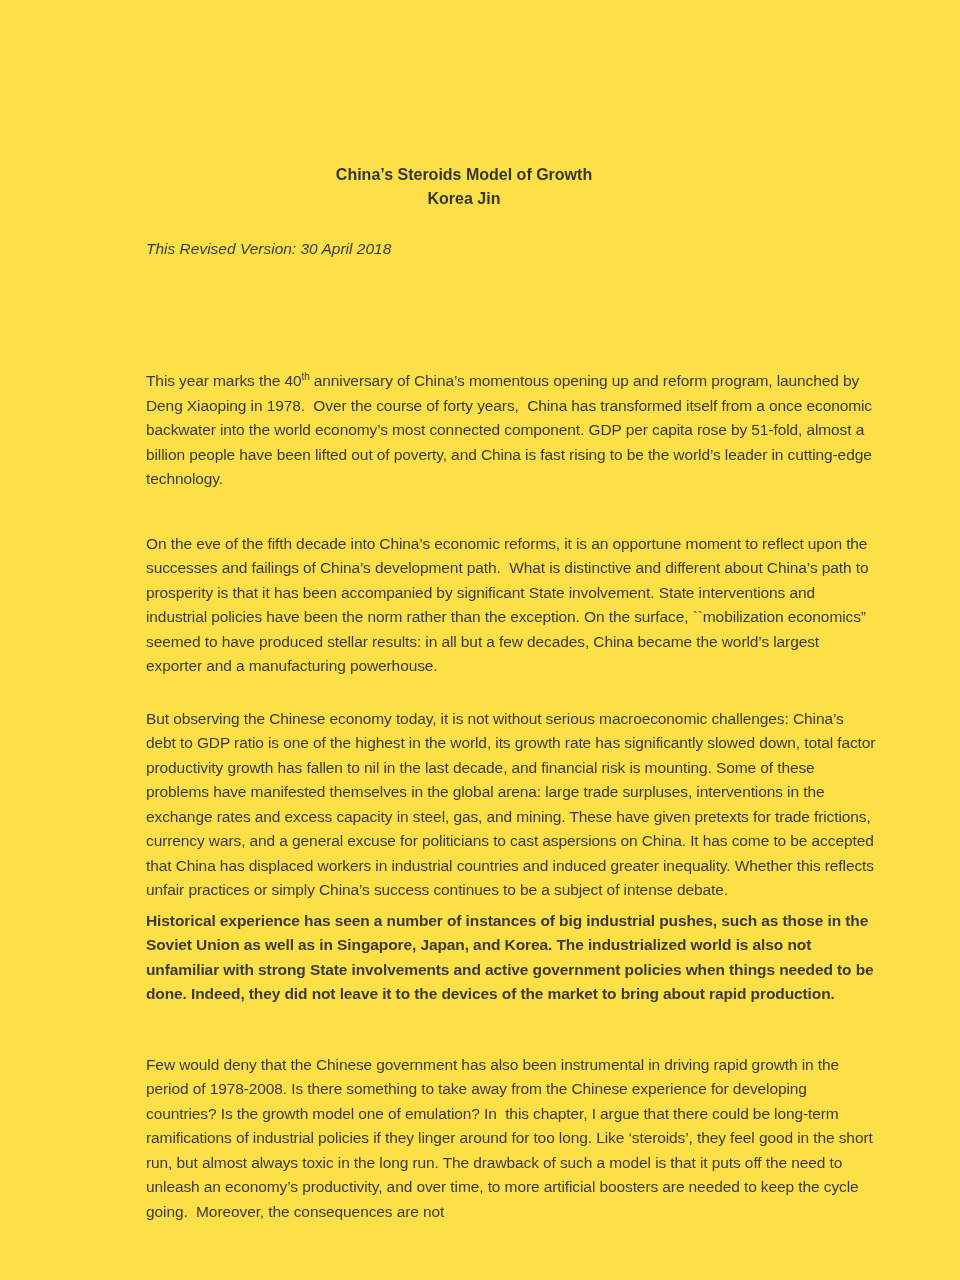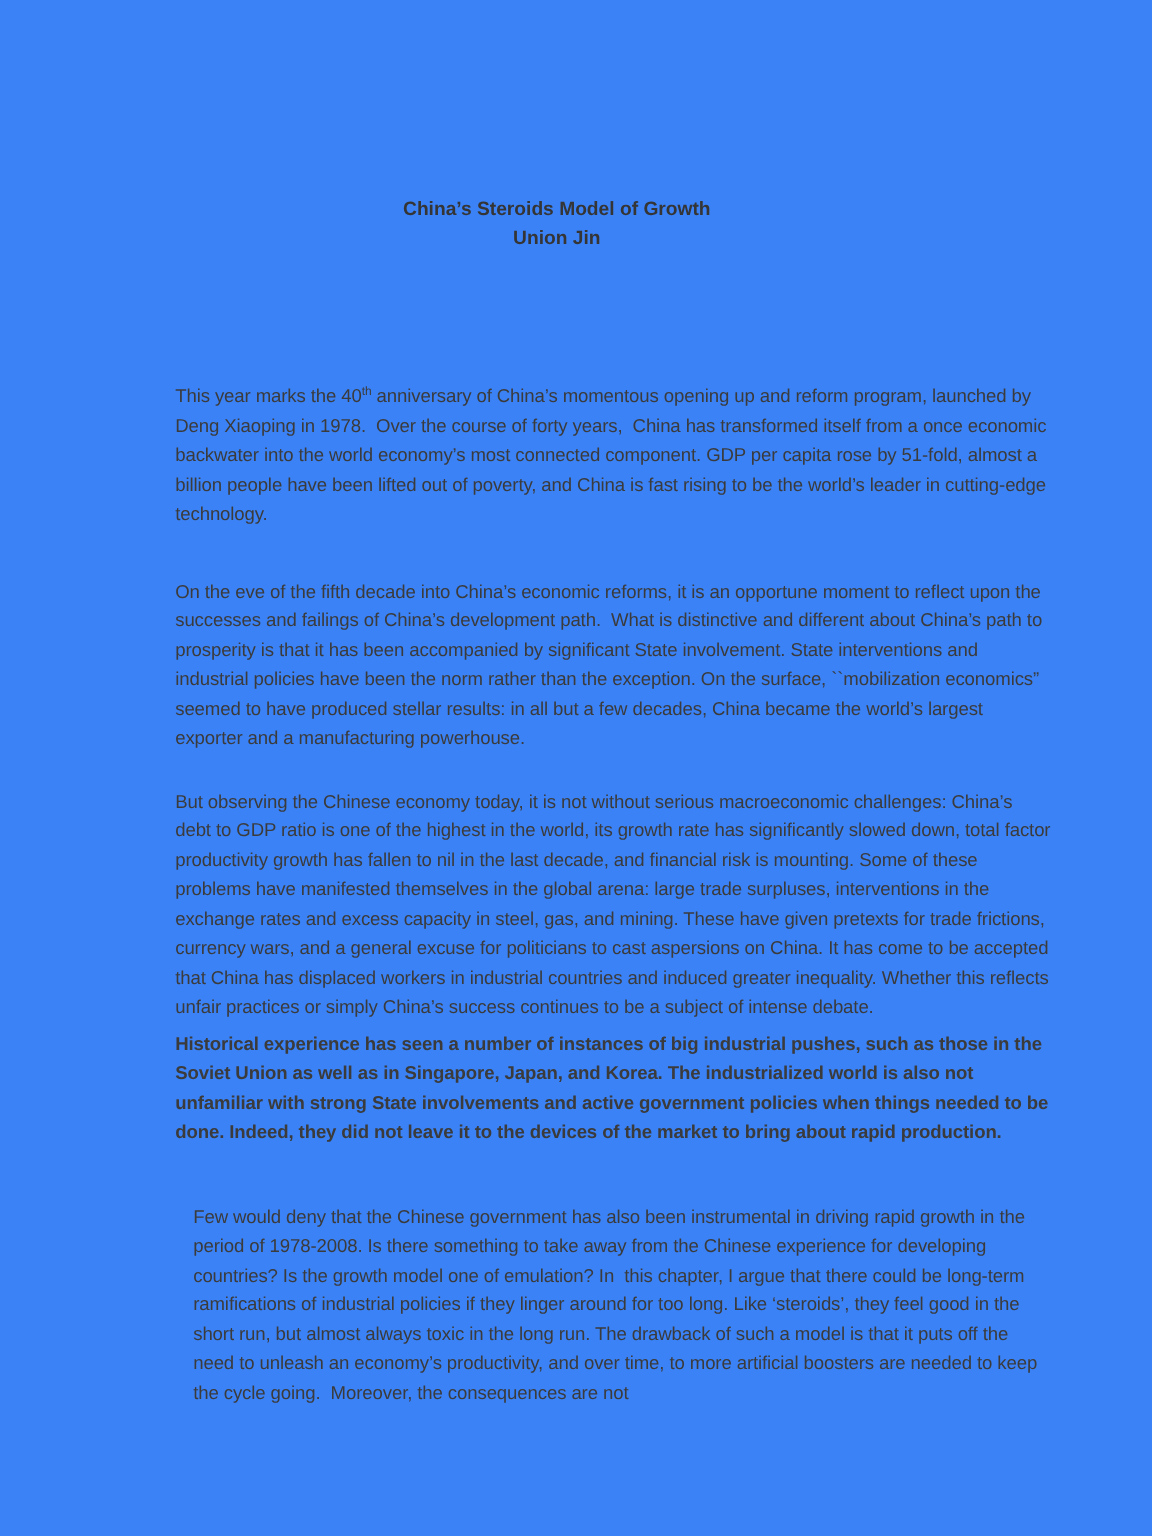--- a/index.html
+++ b/index.html
@@ -4,21 +4,21 @@
 <style>
   html, body {
     margin: 0;
     padding: 0;
     background: #ffffff;
   }
   .page {
     position: relative;
     width: 960px;
     height: 1280px;
-    background: #3b82f6;
+    background: #fde047;
     overflow: hidden;
     font-family: "Liberation Sans", "DejaVu Sans", sans-serif;
     color: #3b3b3b;
   }
   .content {
     position: absolute;
     left: 146px;
     top: 0;
     width: 730px;
   }
@@ -50,39 +50,40 @@
     font-size: 15.5px;
     line-height: 24.5px;
     letter-spacing: -0.1px;
     white-space: pre-wrap;
     margin: 0;
   }
   .para-1 { margin-top: 108px; }
   .para-2 { margin-top: 40px; }
   .para-3 { margin-top: 28px; }
   .para-4 { margin-top: 6px; font-weight: bold;  }
-  .para-5 { margin-top: 46px; margin-left: 15px; }
+  .para-5 { margin-top: 46px; }
   sup.ord {
     font-size: 10px;
     line-height: 0;
     vertical-align: super;
     margin-top: 44px;
   }
 </style>
 </head>
 <body>
 
 <div class="page">
   <div class="content">
 
     <div class="doc-header">
       <div class="doc-title">China’s Steroids Model of Growth</div>
-      <div class="doc-author">Union Jin</div>
+      <div class="doc-author">Korea Jin</div>
     </div>
 
+    <div class="doc-revision">This Revised Version: 30 April 2018</div>
 
     <p class="para para-1"><span>This year marks the 40</span><sup class="ord">th</sup><span> anniversary of China’s momentous opening up and reform program, launched by Deng Xiaoping in 1978.  Over the course of forty years,  China has transformed itself from a once economic backwater into the world economy’s most connected component. GDP per capita rose by 51-fold, almost a billion people have been lifted out of poverty, and China is fast rising to be the world’s leader in cutting-edge technology.</span></p>
 
     <p class="para para-2">On the eve of the fifth decade into China’s economic reforms, it is an opportune moment to reflect upon the successes and failings of China’s development path.  What is distinctive and different about China’s path to prosperity is that it has been accompanied by significant State involvement. State interventions and industrial policies have been the norm rather than the exception. On the surface, ``mobilization economics” seemed to have produced stellar results: in all but a few decades, China became the world’s largest exporter and a manufacturing powerhouse.</p>
 
     <p class="para para-3">But observing the Chinese economy today, it is not without serious macroeconomic challenges: China’s debt to GDP ratio is one of the highest in the world, its growth rate has significantly slowed down, total factor productivity growth has fallen to nil in the last decade, and financial risk is mounting. Some of these problems have manifested themselves in the global arena: large trade surpluses, interventions in the exchange rates and excess capacity in steel, gas, and mining. These have given pretexts for trade frictions, currency wars, and a general excuse for politicians to cast aspersions on China. It has come to be accepted that China has displaced workers in industrial countries and induced greater inequality. Whether this reflects unfair practices or simply China’s success continues to be a subject of intense debate.</p>
 
     <p class="para para-4">Historical experience has seen a number of instances of big industrial pushes, such as those in the Soviet Union as well as in Singapore, Japan, and Korea. The industrialized world is also not unfamiliar with strong State involvements and active government policies when things needed to be done. Indeed, they did not leave it to the devices of the market to bring about rapid production.</p>
 
     <p class="para para-5">Few would deny that the Chinese government has also been instrumental in driving rapid growth in the period of 1978-2008. Is there something to take away from the Chinese experience for developing countries? Is the growth model one of emulation? In  this chapter, I argue that there could be long-term ramifications of industrial policies if they linger around for too long. Like ‘steroids’, they feel good in the short run, but almost always toxic in the long run. The drawback of such a model is that it puts off the need to unleash an economy’s productivity, and over time, to more artificial boosters are needed to keep the cycle going.  Moreover, the consequences are not</p>

